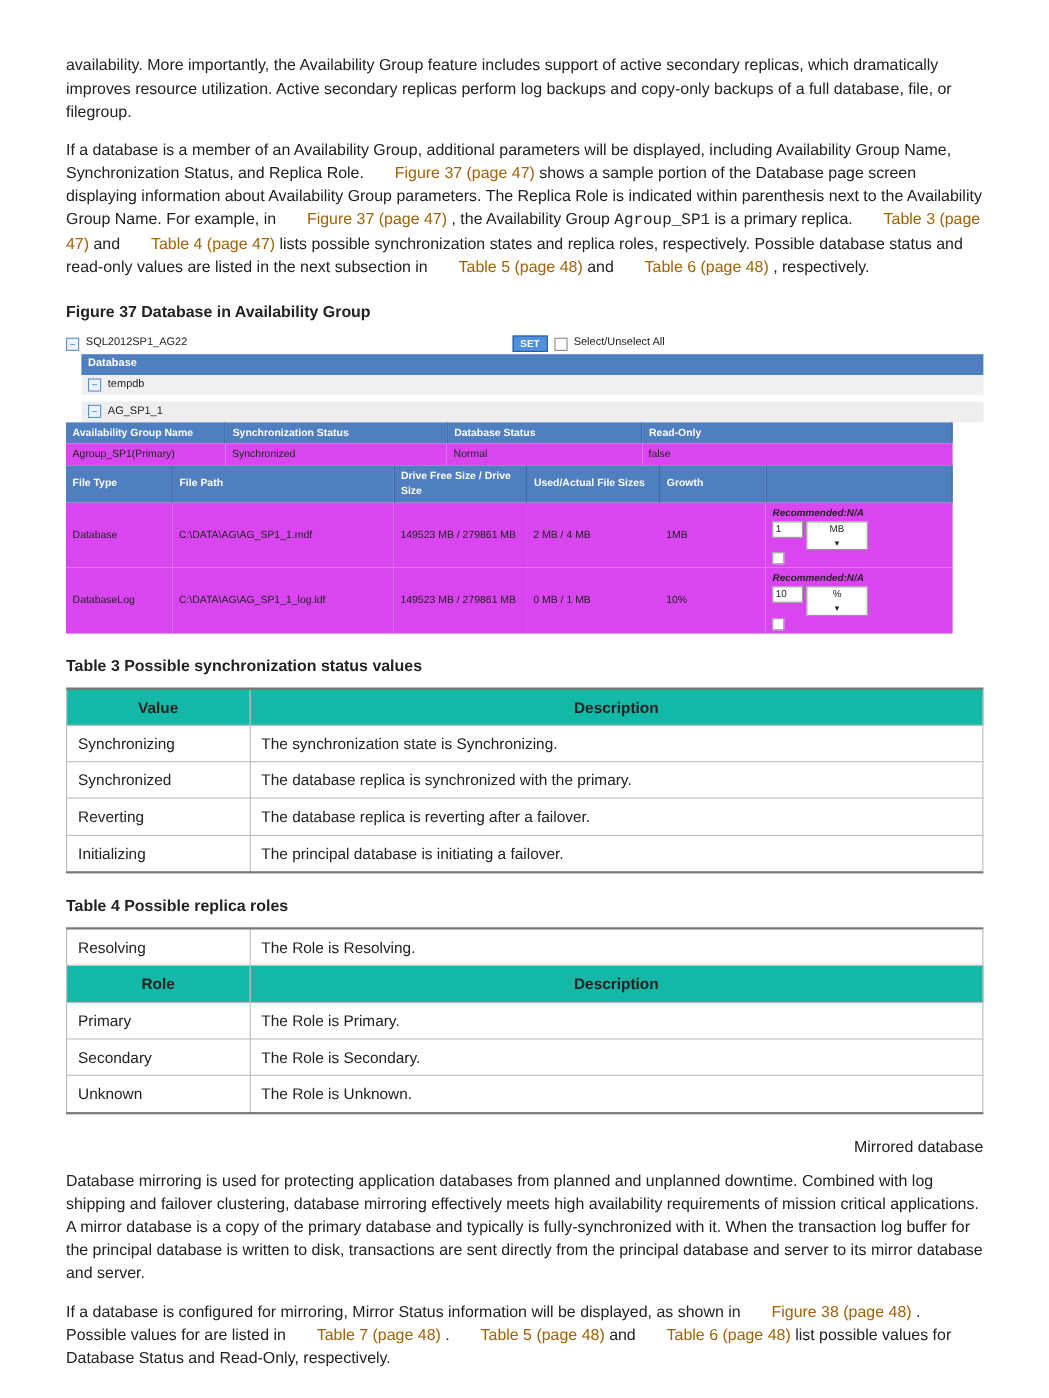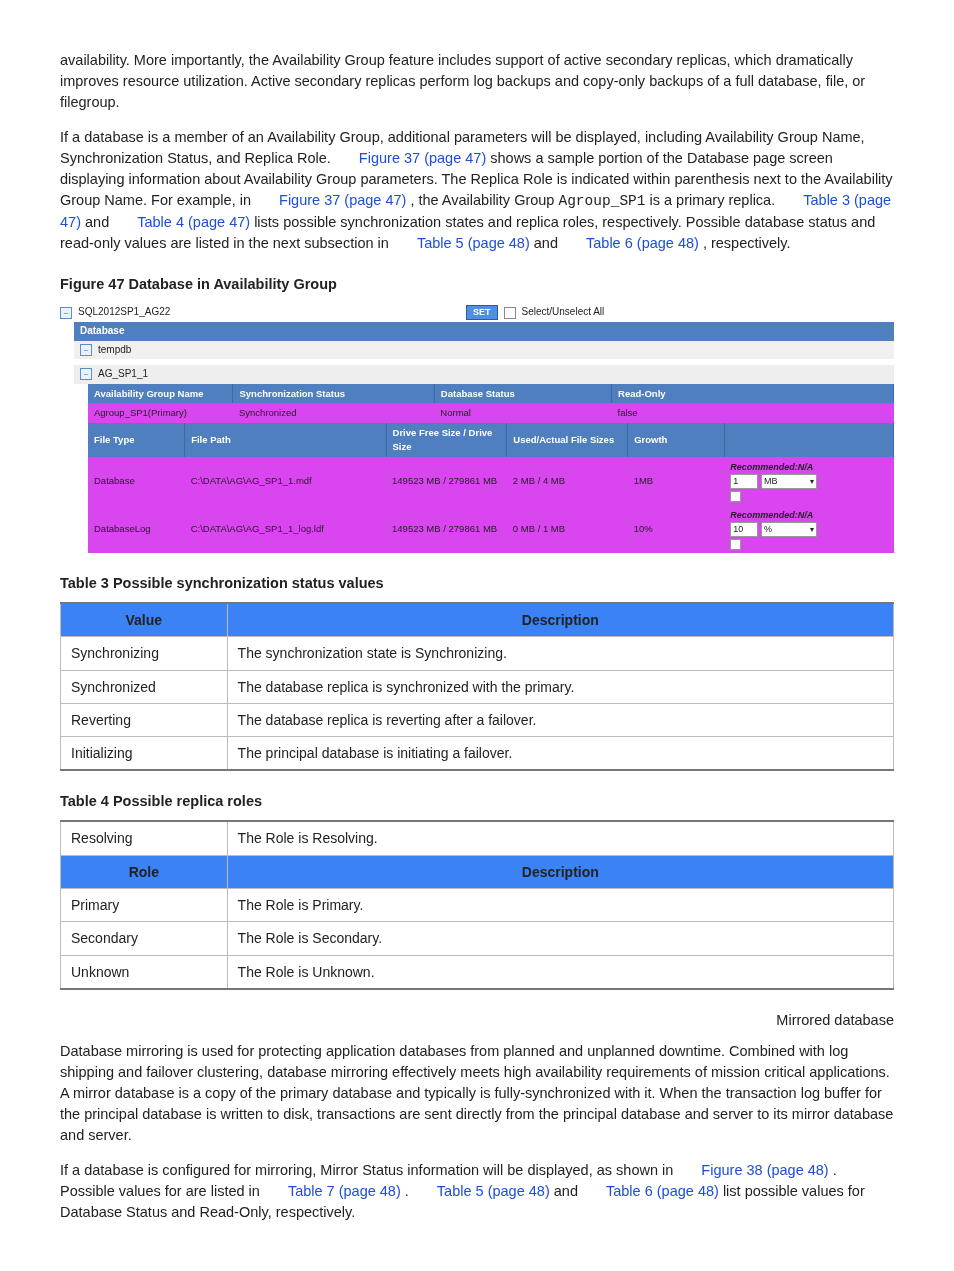--- a/index.html
+++ b/index.html
@@ -10,40 +10,40 @@
     line-height: 1.45;
     color: #222;
     background: #fff;
   }
   .page {
     max-width: 840px;
     margin: 0 auto;
   }
   p { margin: 0 0 14px 0; }
   .monotext { font-family: 'Courier New', monospace; }
-  a.link { color: #1d4ed8; text-decoration: none; padding-left: 24px; }
+  a.link { color: #a16207; text-decoration: none; padding-left: 24px; }
   h3.figcap, h3.tblcap {
     font-size: 14.5px;
     font-weight: bold;
     margin: 20px 0 8px 0;
   }
   h4.sub { font-weight: normal; margin: 20px 0 10px 0; font-size: 14.5px; text-align: right; }
   
   table.doc {
     border-collapse: collapse;
     width: 100%;
     font-size: 14px;
     margin-bottom: 12px;
     border-top: 2px solid #777;
     border-bottom: 2px solid #777;
   }
   table.doc th {
     border: 1px solid #bbb;
     padding: 6px 10px;
-    background: #3b82f6;
+    background: #14b8a6;
     font-weight: bold;
     text-align: center;
   }
   table.doc td {
     border: 1px solid #bbb;
     padding: 6px 10px;
     vertical-align: top;
   }
   table.doc .colv { width: 20%; }
   
@@ -99,21 +99,20 @@
     background: #eee;
     padding: 2px 6px;
     margin-left: 14px;
     display: flex;
     gap: 6px;
     align-items: center;
   }
   table.inner {
     border-collapse: collapse;
     width: calc(100% - 28px);
-    margin-left: 28px;
     font-size: 9.5px;
   }
   table.inner th {
     background: #4f7fbf;
     color: #fff;
     text-align: left;
     padding: 3px 6px;
     font-weight: bold;
     border-right: 1px solid #3a6aa8;
   }
@@ -136,20 +135,21 @@
   }
   .selectbox {
     width: 50px;
     border: 1px solid #999;
     font-size: 9px;
     padding: 0 2px;
     display: inline-flex;
     justify-content: space-between;
     align-items: center;
     background: #fff;
+    flex-direction: column;
   }
   .chev { font-size: 8px; }
   .smallchk { width:9px; height:9px; border:1px solid #999; display:block; background:#fff; margin-top:2px; }
 </style>
 </head>
 <body>
 
 <div class="page">
 
   <p>availability. More importantly, the Availability Group feature includes support of active secondary replicas, which dramatically improves resource utilization. Active secondary replicas perform log backups and copy-only backups of a full database, file, or filegroup.</p>
@@ -165,21 +165,21 @@
     <a class="link">Table 3 (page 47)</a>
     <span> and </span>
     <a class="link">Table 4 (page 47)</a>
     <span> lists possible synchronization states and replica roles, respectively. Possible database status and read-only values are listed in the next subsection in </span>
     <a class="link">Table 5 (page 48)</a>
     <span> and </span>
     <a class="link">Table 6 (page 48)</a>
     <span>, respectively.</span>
   </p>
 
-  <h3 class="figcap">Figure 47 Database in Availability Group</h3>
+  <h3 class="figcap">Figure 37 Database in Availability Group</h3>
 
   <div class="shot">
     <div class="shot-title-bar">
       <span class="minus">–</span>
       <span>SQL2012SP1_AG22</span>
       <span class="grow"></span>
       <span class="setbtn">SET</span>
       <span class="selcheck"></span>
       <span>Select/Unselect All</span>
       <span style="flex:1"></span>

